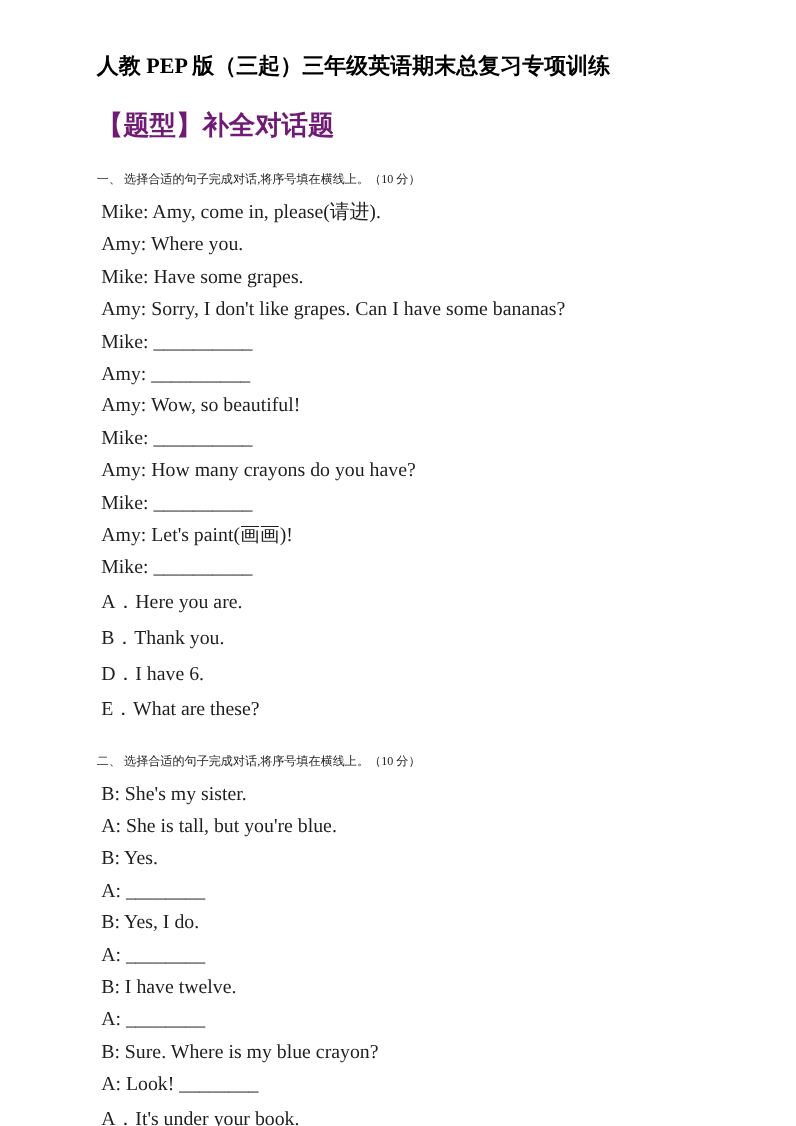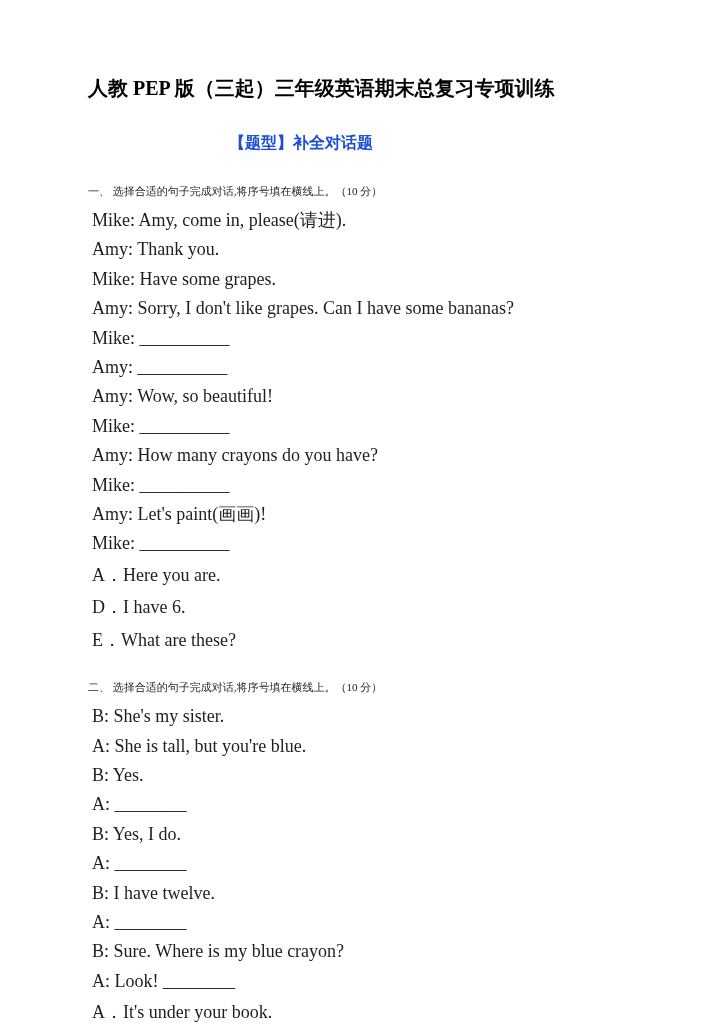--- a/index.html
+++ b/index.html
@@ -11,38 +11,38 @@
     overflow: hidden;
   }
   body {
     font-family: "Liberation Serif", "DejaVu Serif", serif;
     color: #1e1e1e;
   }
   .page {
     box-sizing: border-box;
     width: 592px;
     height: 1024px;
-    padding: 75px 78px 0 88px;
+    padding: 47px 78px 0 88px;
   }
   .doc-title {
     margin: 0;
     font-size: 20px;
     line-height: 26px;
     font-weight: bold;
     text-align: center;
     color: #000000;
     white-space: pre;
   }
   .doc-subtitle {
     margin: 29px 0 0 0;
-    font-size: 16px;
+    font-size: 24px;
     line-height: 26px;
     font-weight: bold;
-    text-align: center;
-    color: #1d4ed8;
+    text-align: left;
+    color: #701a75;
     font-family: "Liberation Sans", "DejaVu Sans", sans-serif;
     white-space: pre;
   }
   .sec-heading {
     margin: 0;
     font-size: 11px;
     line-height: 26px;
     white-space: pre;
   }
   .section-1 .sec-heading {
@@ -69,36 +69,37 @@
   <h1 class="doc-title">人教 PEP 版（三起）三年级英语期末总复习专项训练</h1>
 
   <h2 class="doc-subtitle">【题型】补全对话题</h2>
 
   <div class="section section-1">
     <p class="sec-heading">一、 选择合适的句子完成对话,将序号填在横线上。（10 分）</p>
 
     <div class="dialogue">
 
     <p class="line">Mike: Amy, come in, please(请进).</p>
-        <p class="line">Amy: Thank you.</p>
+        <p class="line">Amy: Where you.</p>
         <p class="line">Mike: Have some grapes.</p>
         <p class="line">Amy: Sorry, I don't like grapes. Can I have some bananas?</p>
         <p class="line">Mike: __________</p>
         <p class="line">Amy: __________</p>
         <p class="line">Amy: Wow, so beautiful!</p>
         <p class="line">Mike: __________</p>
         <p class="line">Amy: How many crayons do you have?</p>
         <p class="line">Mike: __________</p>
         <p class="line">Amy: Let's paint(画画)!</p>
         <p class="line">Mike: __________</p>
       </div>
 
     <div class="options">
 
     <p class="line option">A．Here you are.</p>
+        <p class="line option">B．Thank you.</p>
         <p class="line option">D．I have 6.</p>
         <p class="line option">E．What are these?</p>
       </div>
   </div>
 
   <div class="section section-2">
     <p class="sec-heading">二、 选择合适的句子完成对话,将序号填在横线上。（10 分）</p>
 
     <div class="dialogue">
 

